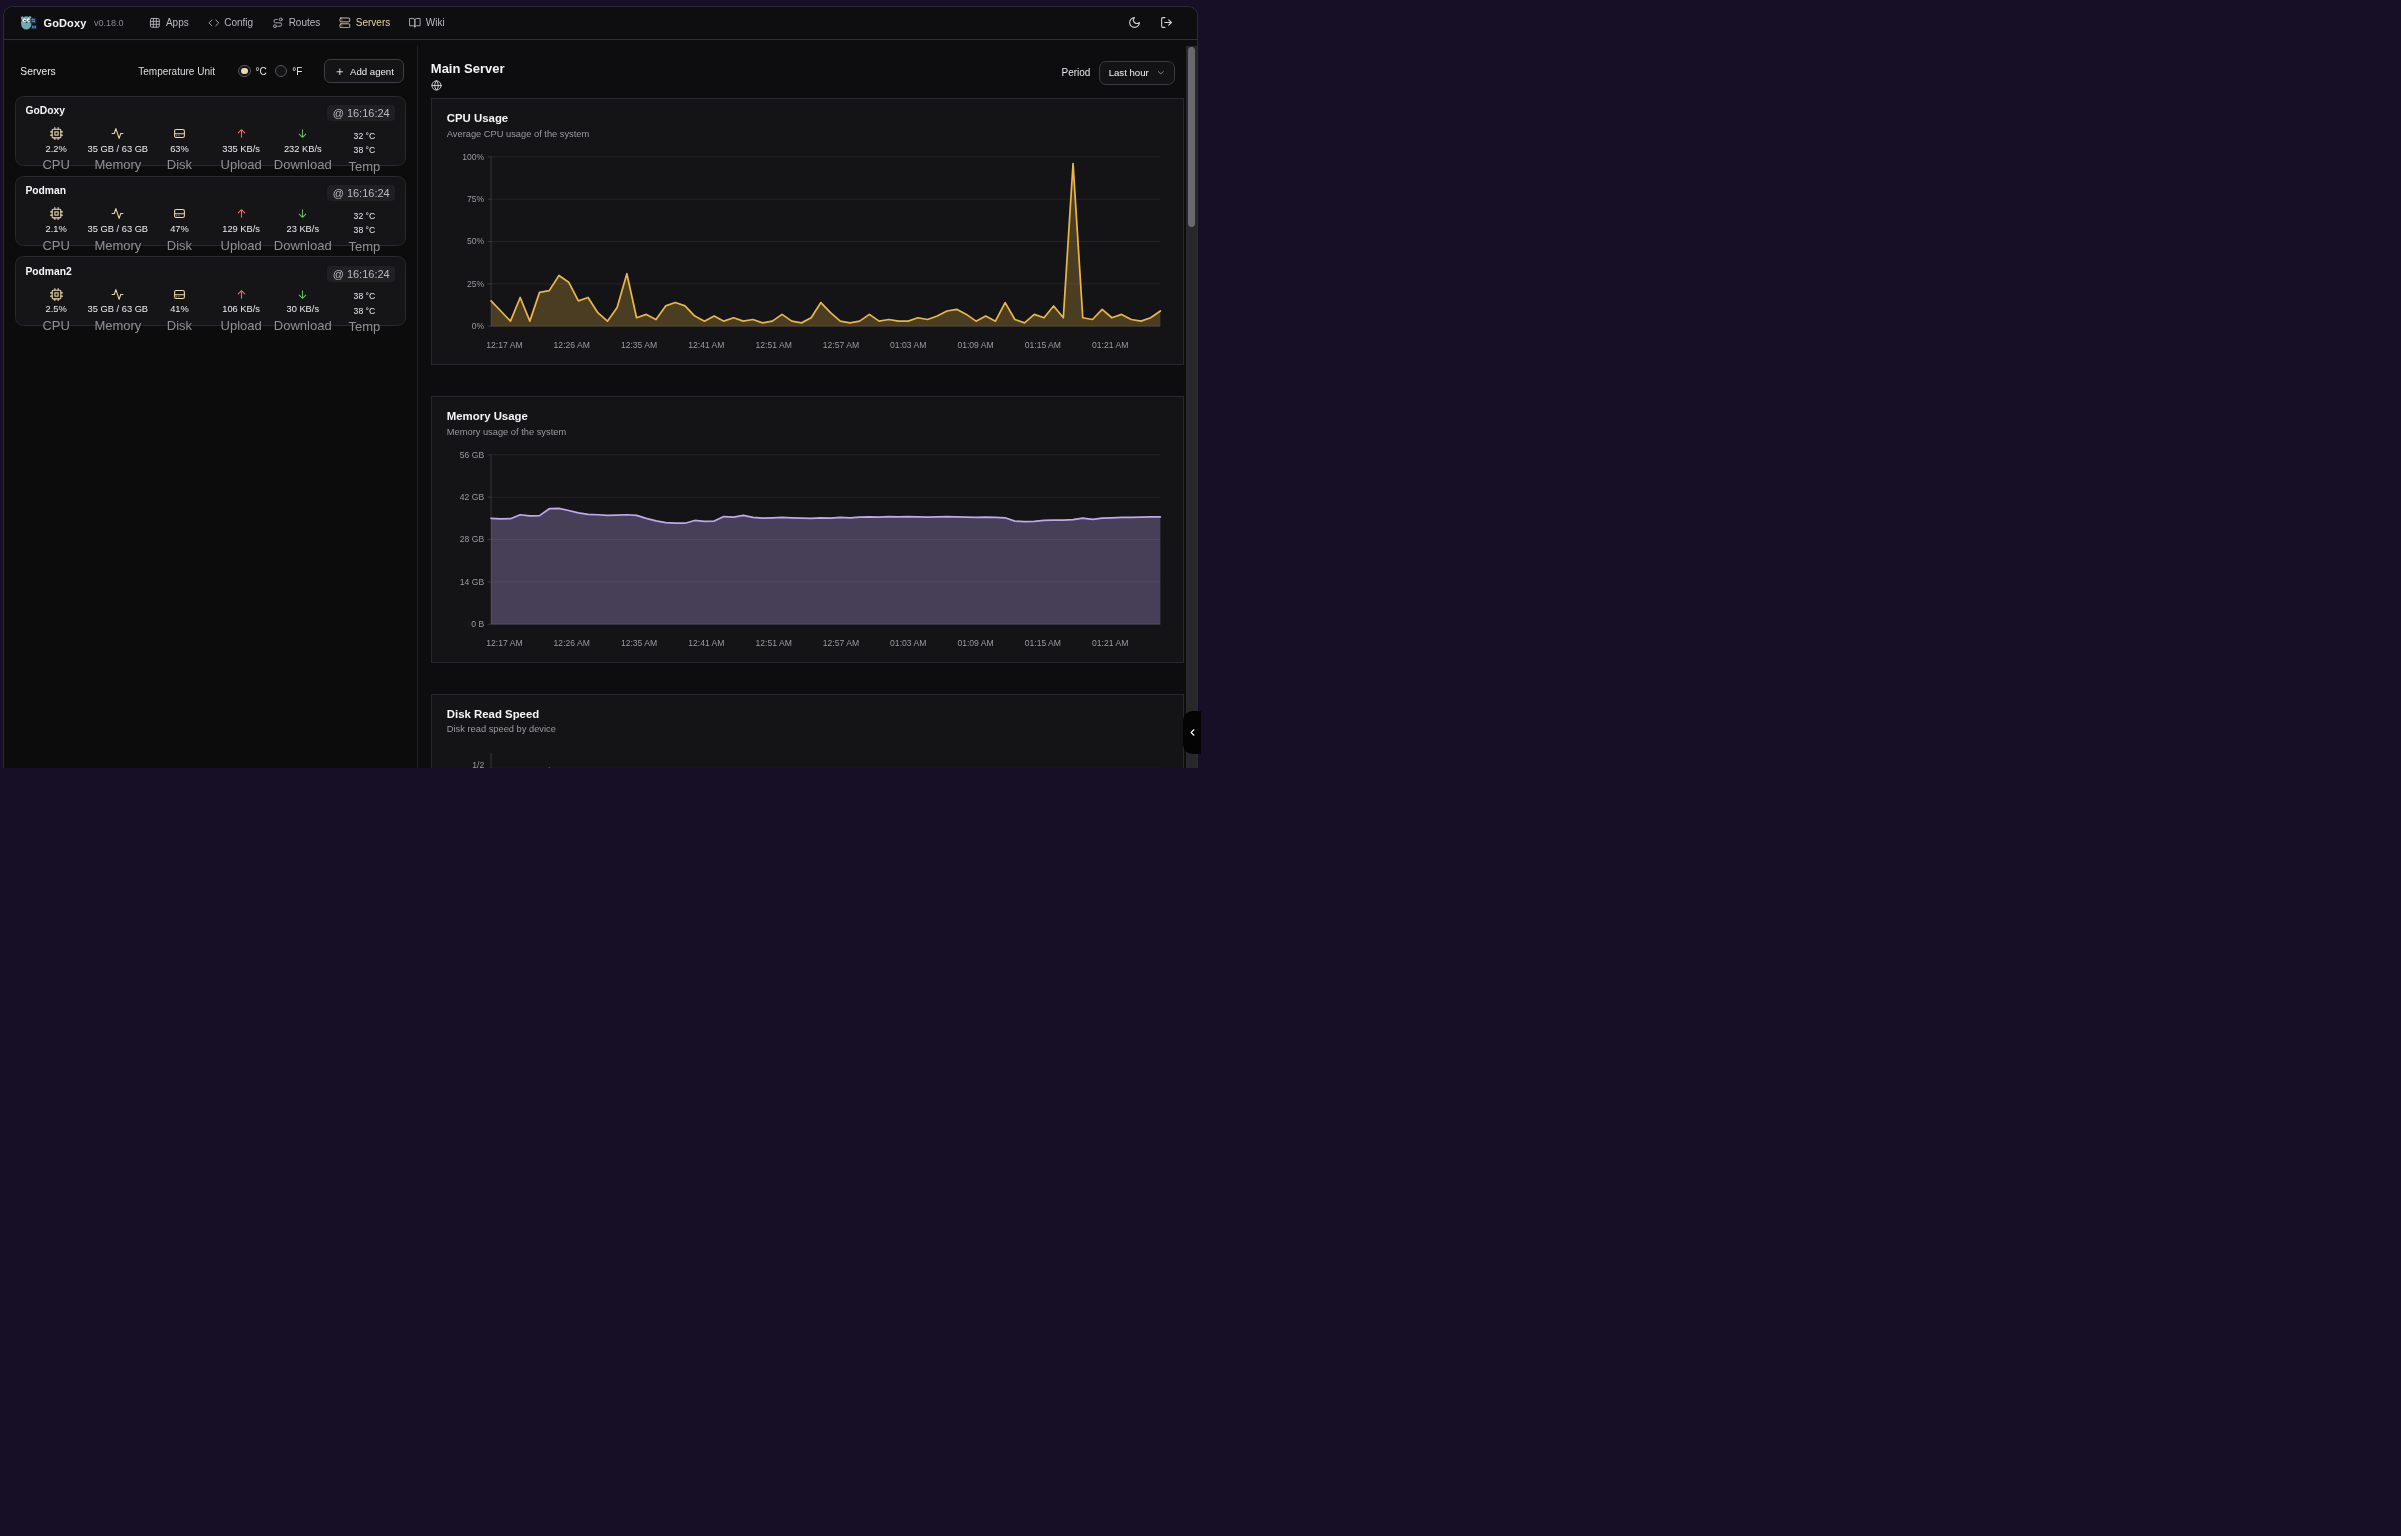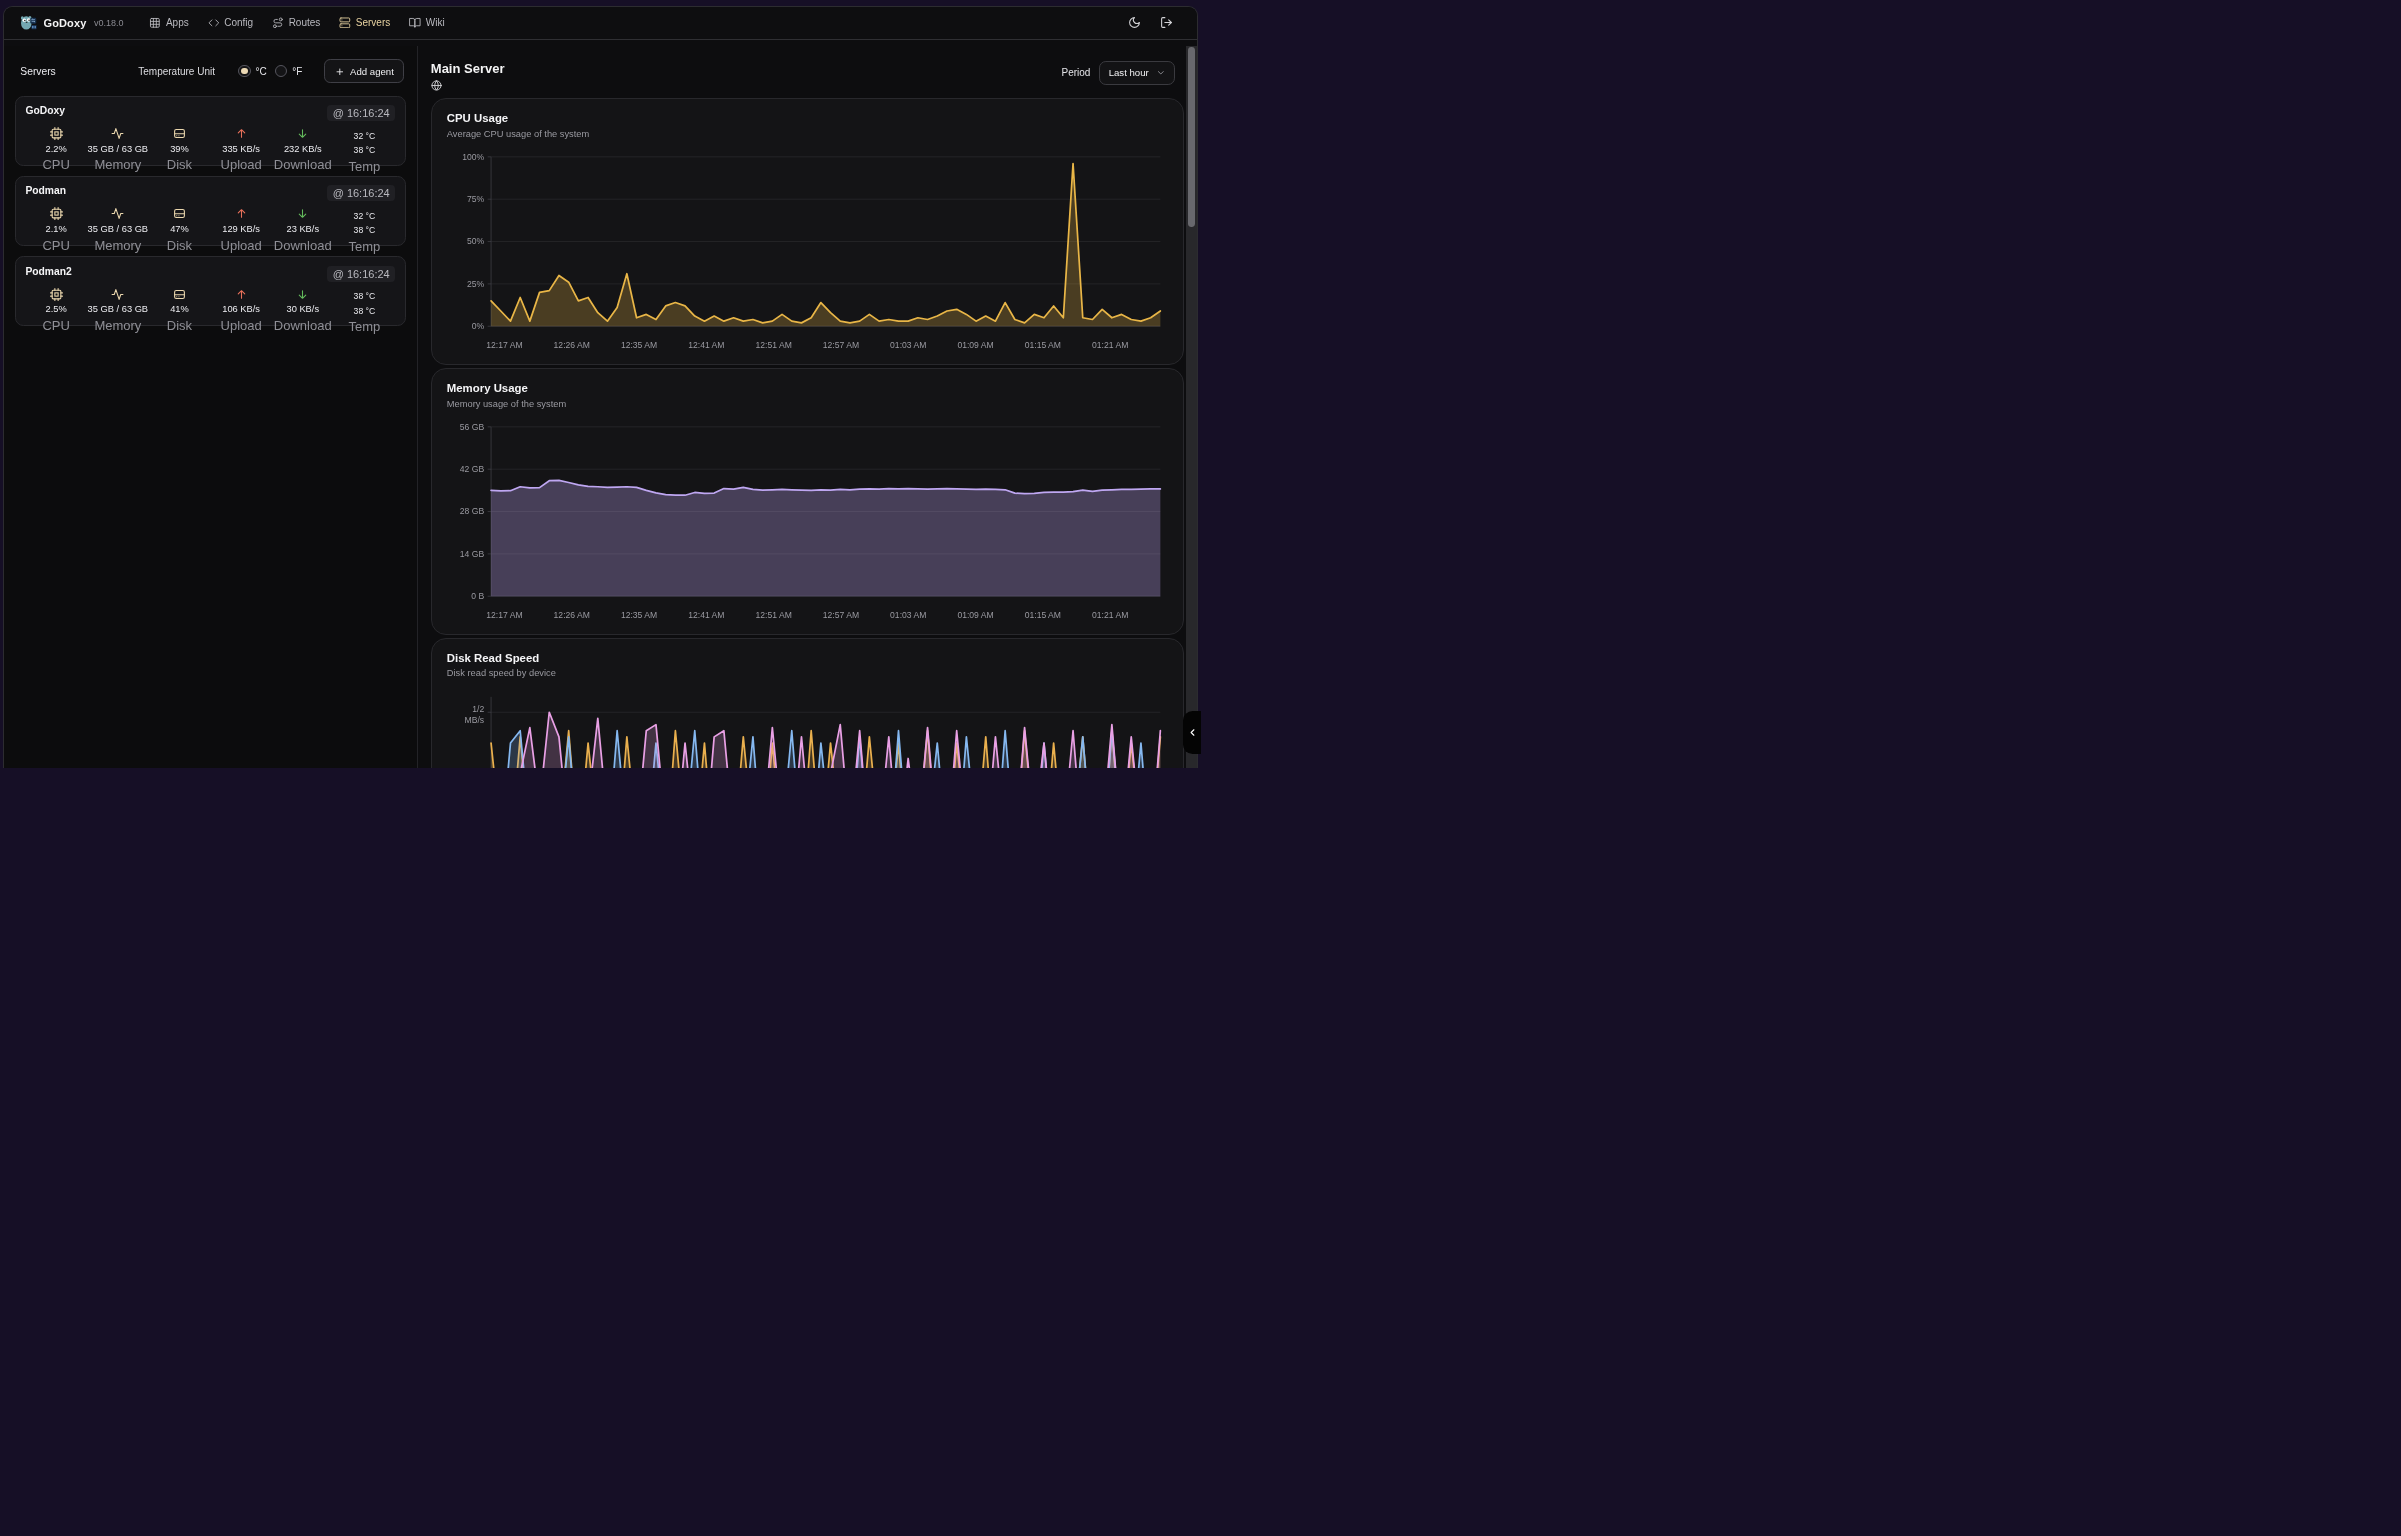--- a/index.html
+++ b/index.html
@@ -93,21 +93,21 @@
   .period-btn {
     display:flex; align-items:center; gap:6.9px;
     background:#131315; border:0.7px solid #3a3a3f; border-radius:6.9px;
     color:#f2f2f4; font-size:9.6px; padding:5.5px 9px; cursor:pointer;
     font-family:Liberation Sans, sans-serif;
   }
   .period-btn svg { width:9.6px; height:9.6px; color:#9a9aa1; }
   .charts { padding:6.9px 0 0 13px; }
   .chart-card {
     width:753px; background:#141416; border:0.7px solid #28282c;
-    border-radius:15px; padding:13px 15px 9.6px; margin-bottom:3px;
+    border-radius:0; padding:13px 15px 9.6px; margin-bottom:31px;
   }
   .chart-title { font-size:11.4px; font-weight:600; color:#f5f5f7; }
   .chart-subtitle { font-size:9.3px; color:#9a9aa1; margin-top:4.8px; }
   .chart-svg { display:block; margin-top:8.3px; }
   .tick-text { font-size:12.5px; fill:#9a9aa1; }
   
   .scroll-track {
     position:absolute; top:39px; right:0.7px; bottom:0; width:10.3px;
     background:#28282b;
   }
@@ -254,21 +254,21 @@
         <span class="stat-label">Memory</span>
       </div>
       <div class="stat-col">
         <span class="stat-icon">
                   <svg viewBox="0 0 24 24" fill="none" stroke="currentColor" stroke-width="2" stroke-linecap="round">
                     <rect x="3" y="4.5" width="18" height="15" rx="3"></rect>
                     <path d="M3 12.5h18"></path>
                     <path d="M7 16h.01M11 16h.01"></path>
                   </svg>
                 </span>
-        <span class="stat-value">39%</span>
+        <span class="stat-value">63%</span>
         <span class="stat-label">Disk</span>
       </div>
       <div class="stat-col">
         <span class="stat-icon up">
                   <svg viewBox="0 0 24 24" fill="none" stroke="currentColor" stroke-width="2" stroke-linecap="round" stroke-linejoin="round">
                     <path d="M12 19V5M6 11l6-6 6 6"></path>
                   </svg>
                 </span>
         <span class="stat-value">335 KB/s</span>
         <span class="stat-label">Upload</span>

